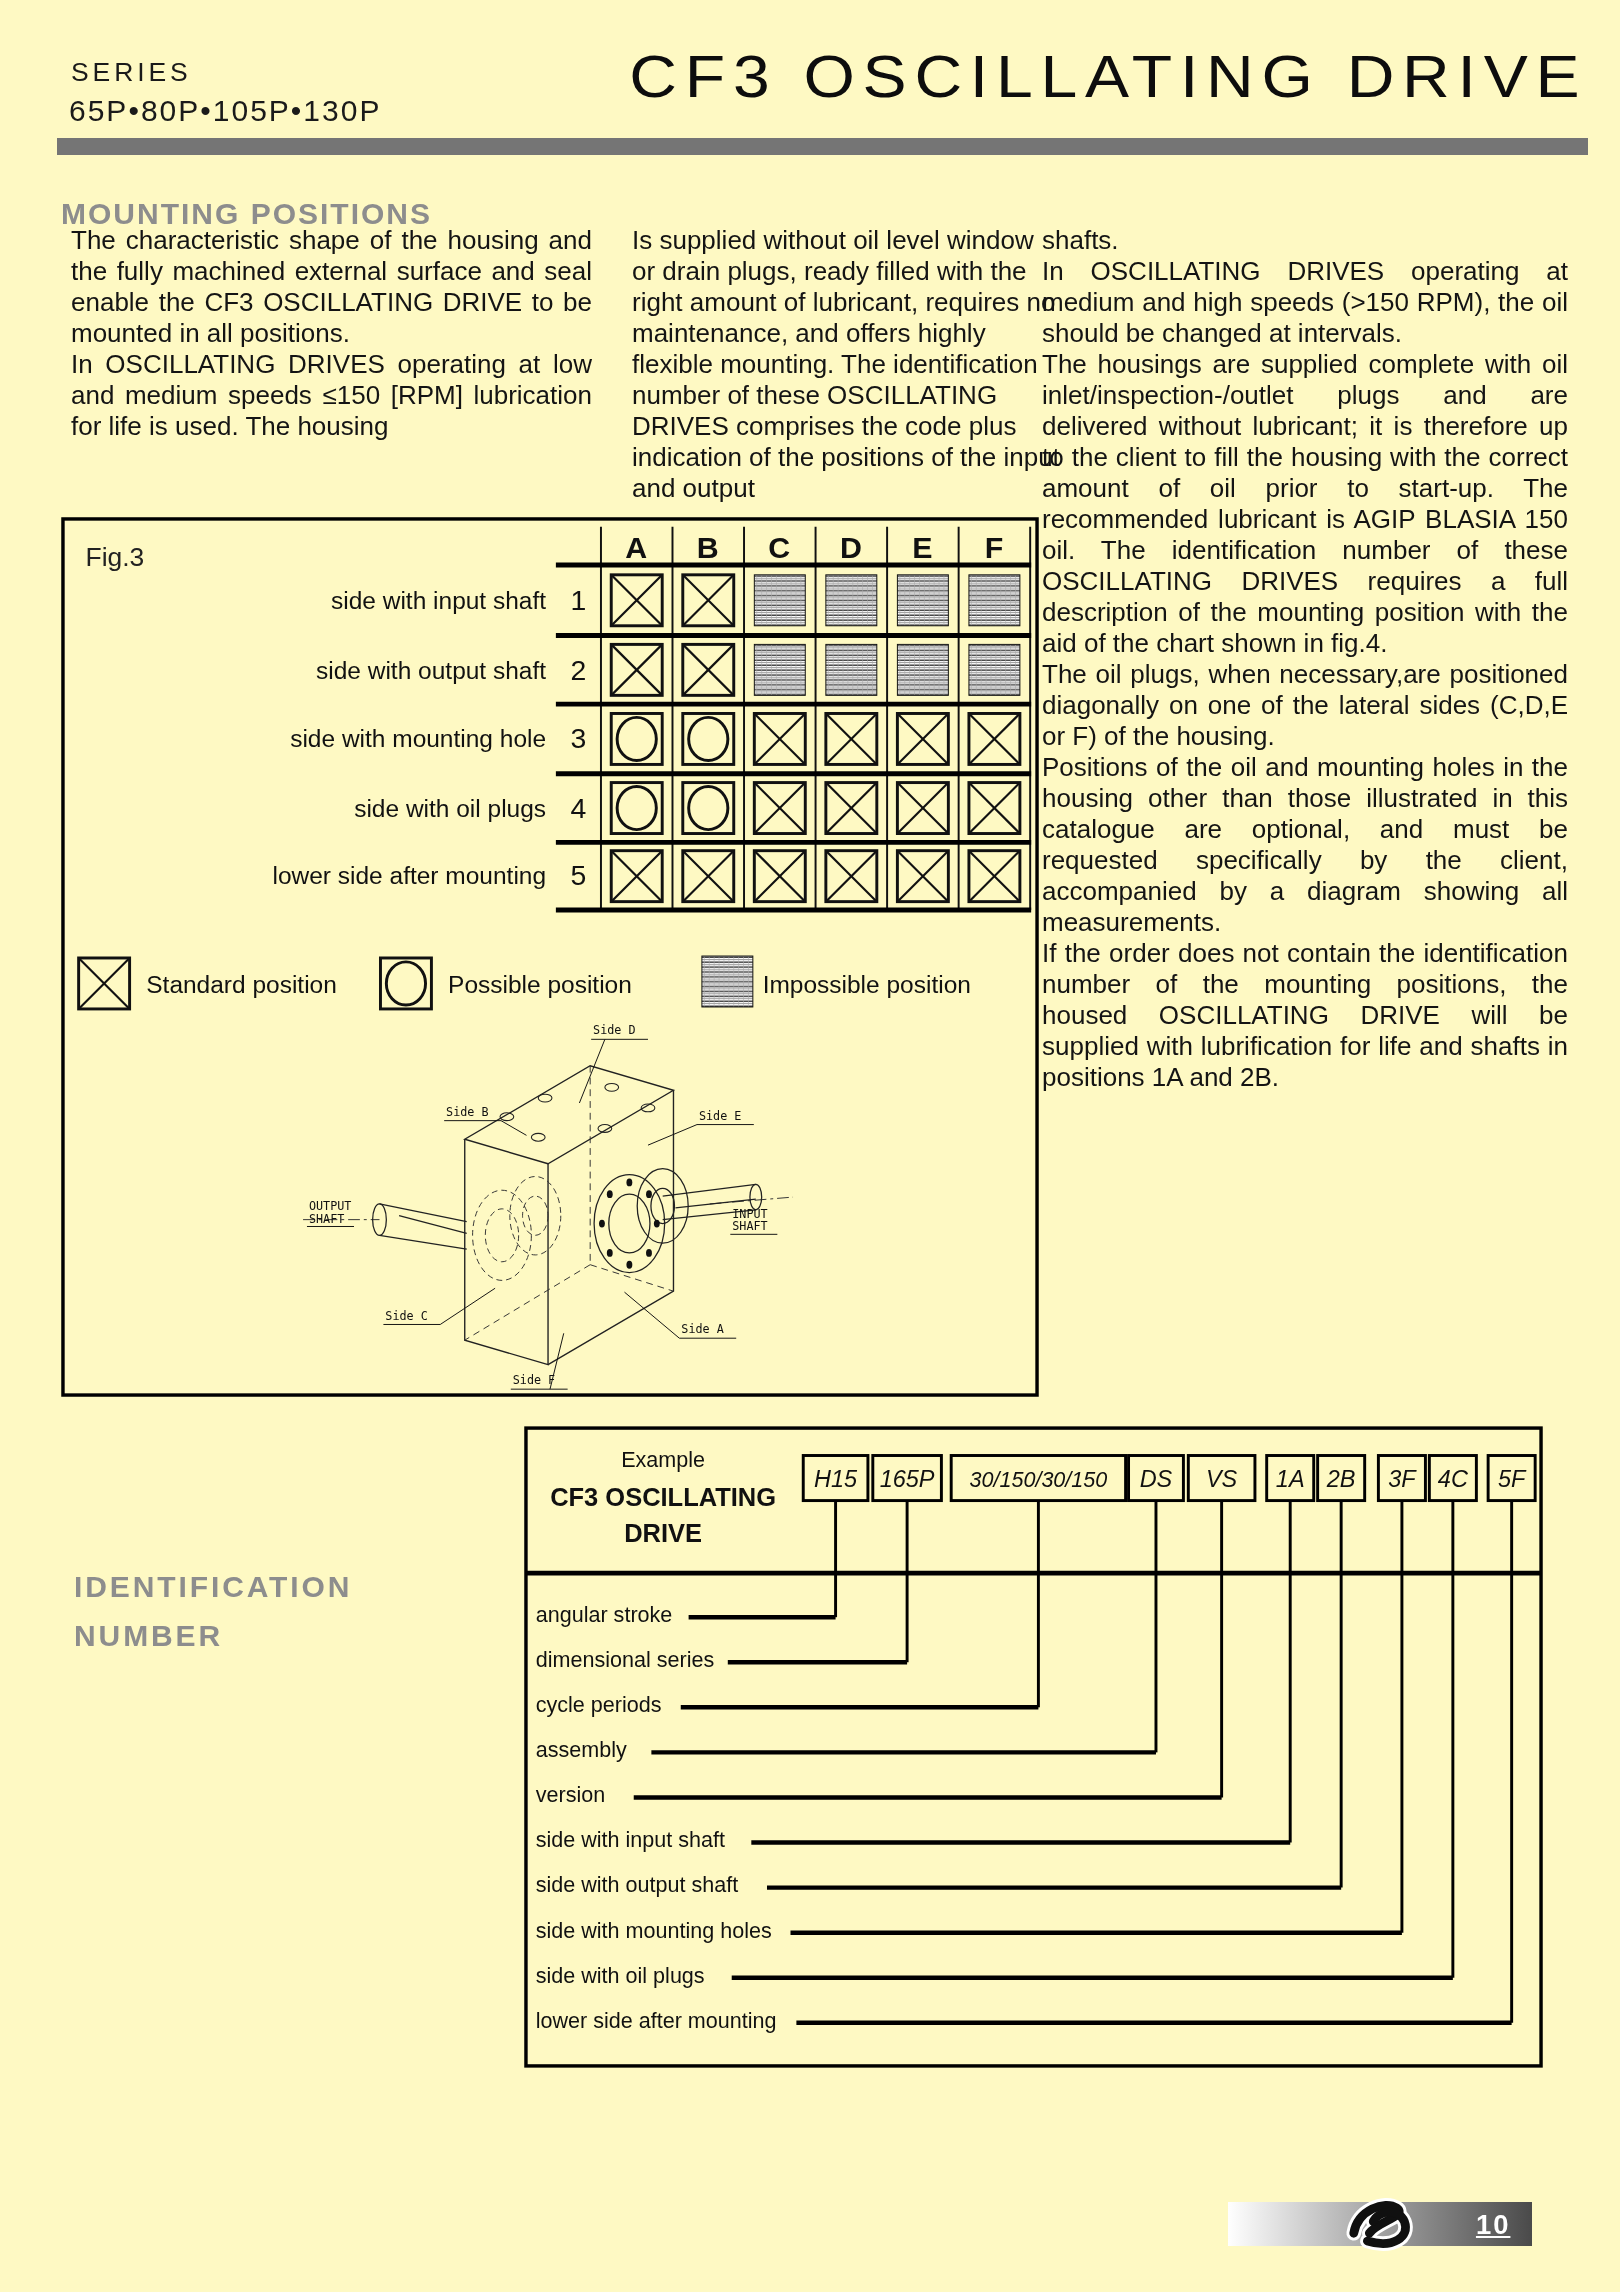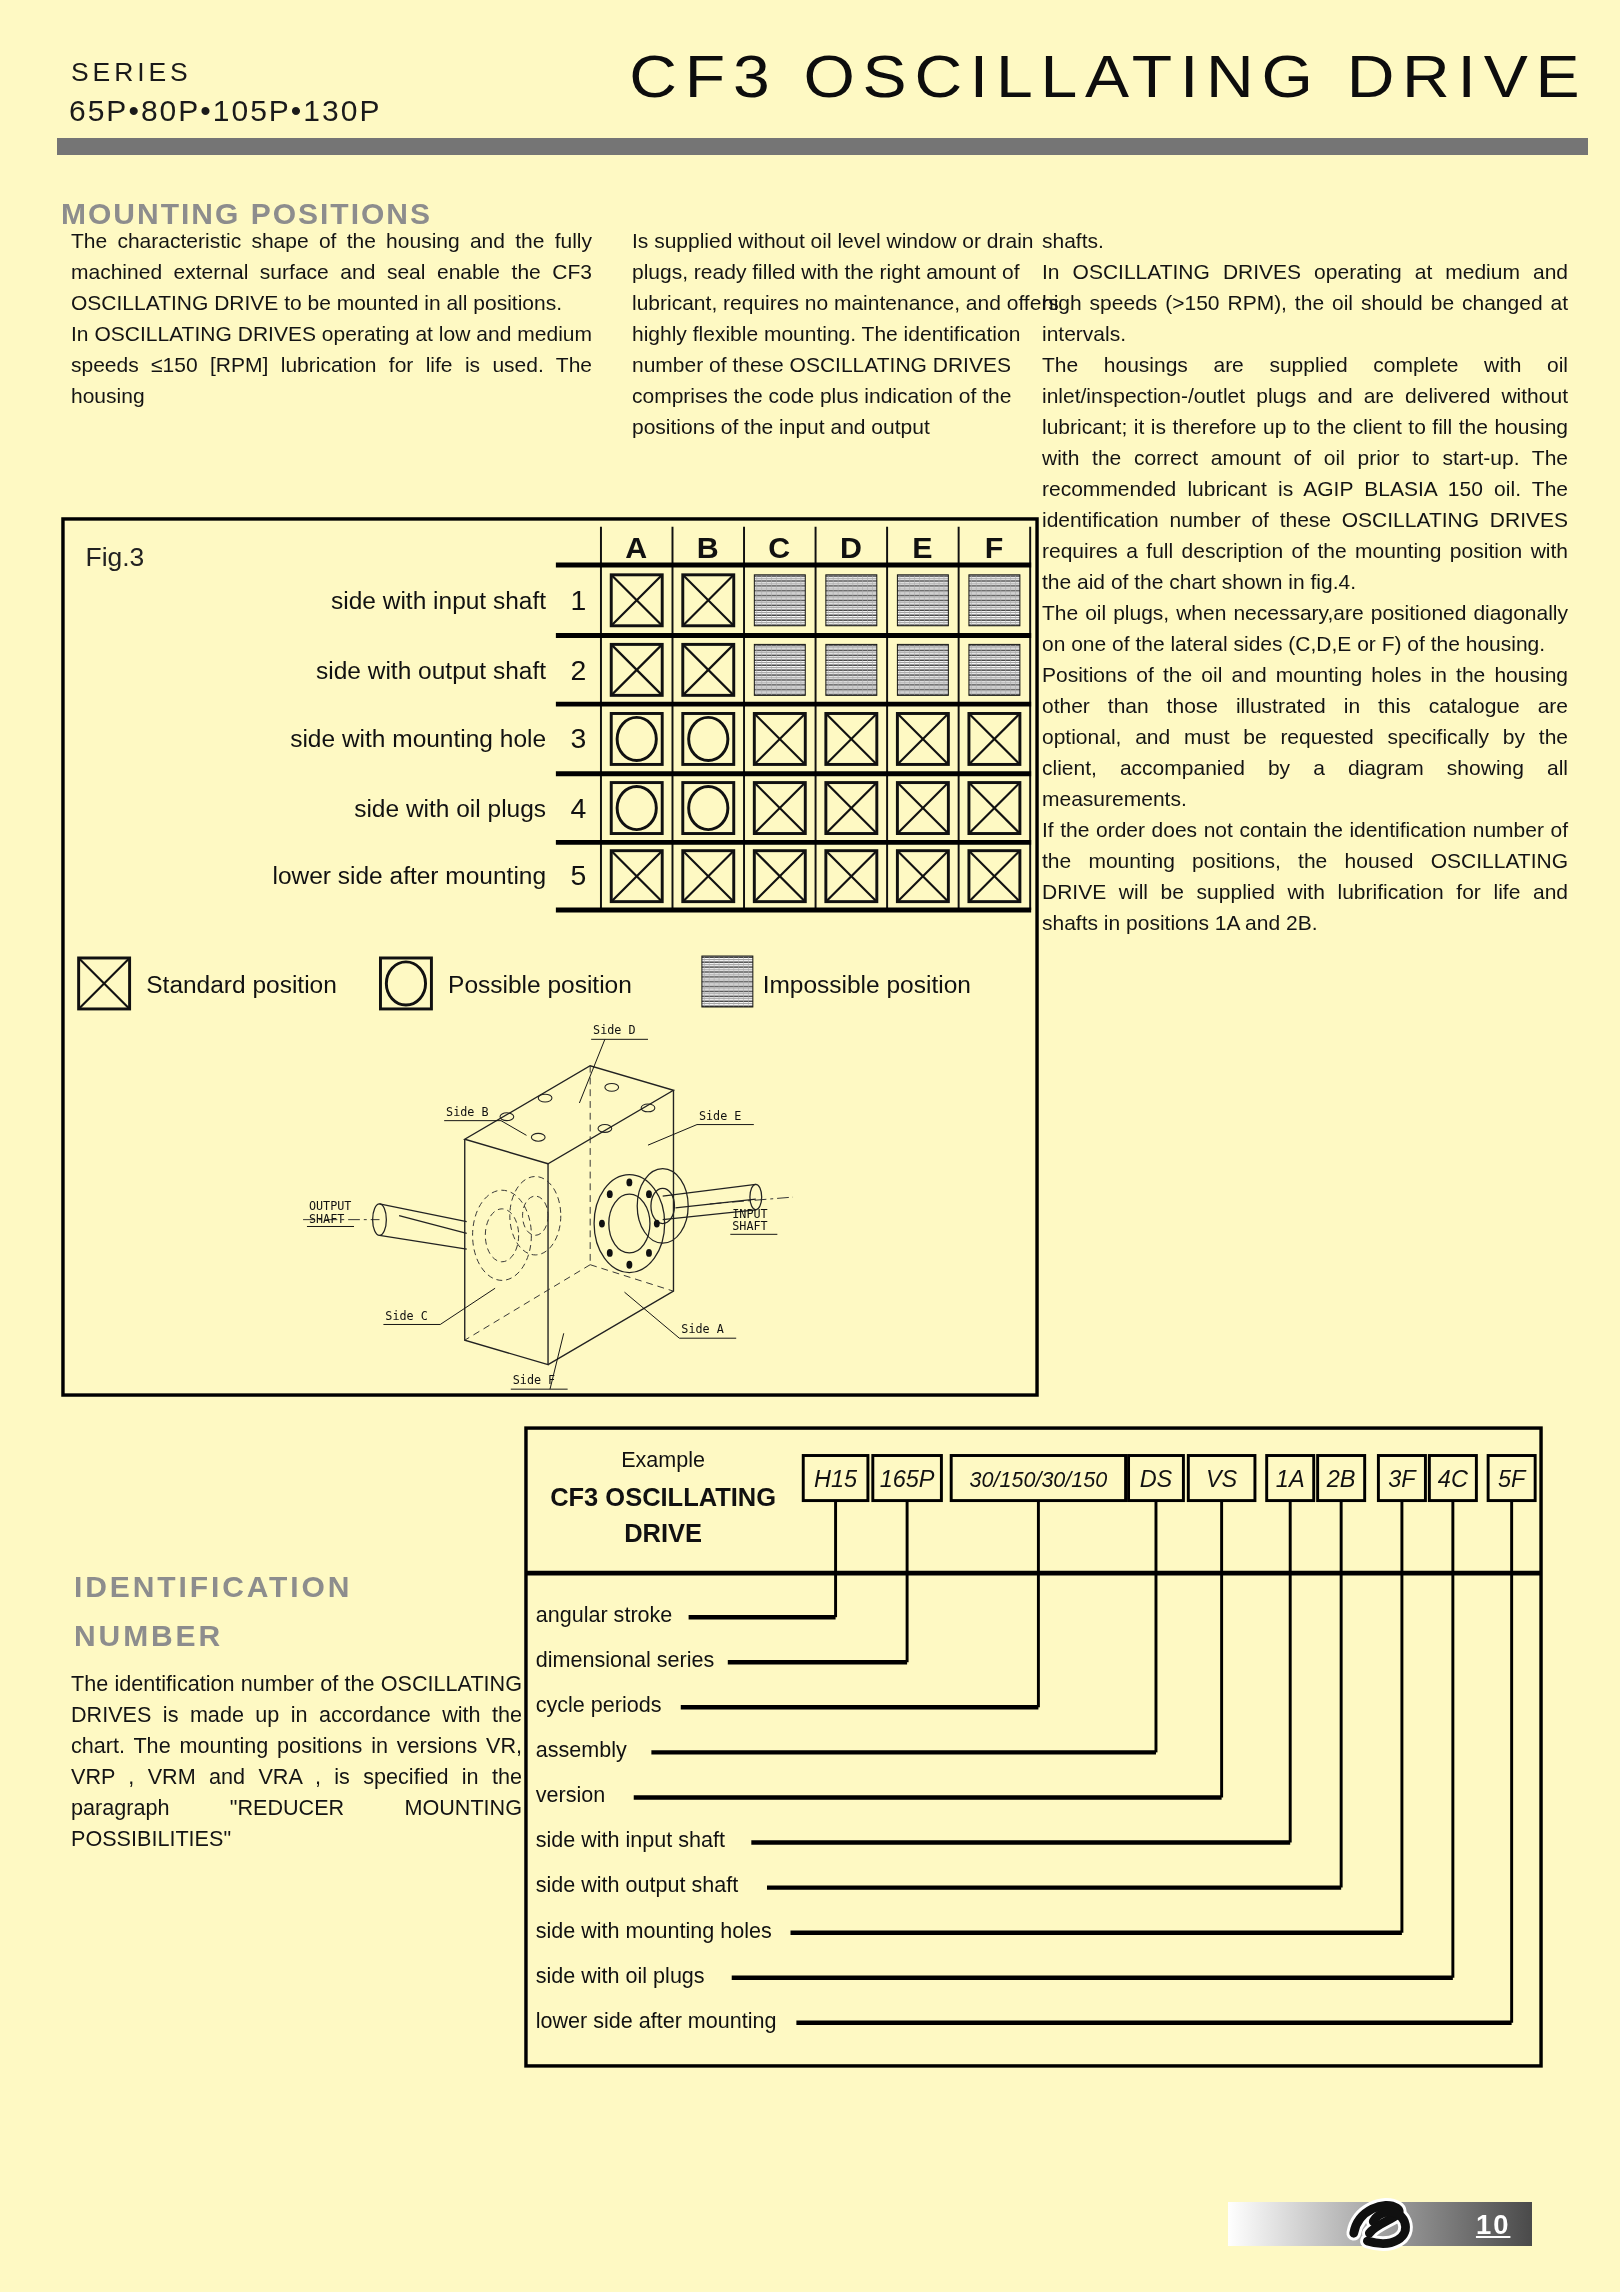--- a/index.html
+++ b/index.html
@@ -11,21 +11,21 @@
   
   .series-label{left:71px;top:57px;font-size:26.5px;letter-spacing:3.9px;color:#1a1a1a;}
   .series-models{left:69px;top:94px;font-size:30px;letter-spacing:2px;color:#1a1a1a;}
   .doc-title{
     right:33px;top:43px;font-size:59px;letter-spacing:6.9px;color:#0d0d0d;
     transform:scaleX(1.12);transform-origin:right center;white-space:nowrap;
   }
   .header-bar{left:57px;top:138px;width:1531px;height:16.7px;background:#757575;}
   .gray-heading{color:#8d8d8d;font-weight:bold;letter-spacing:2px;}
   .mounting-heading{left:61px;top:186px;font-size:30px;margin-top:11px;}
-  .body-col{font-size:21px;line-height:31px;color:#141414;white-space:pre-line;}
+  .body-col{font-size:26px;line-height:31px;color:#141414;white-space:pre-line;}
   .col1{left:71px;top:225px;width:521px;text-align:justify;}
   .col2{left:608px;top:225px;width:431px;text-align:left;margin-left:24px;}
   .col3{left:1042px;top:225px;width:526px;text-align:justify;}
   .fig3-wrap{left:61px;top:517px;width:978px;height:880px;border-radius:12px;}
   .ident-heading{left:74px;top:1562px;font-size:30px;line-height:49px;letter-spacing:2.9px;white-space:pre-line;}
   .ident-body{left:71px;top:1668px;width:451px;font-size:21.6px;line-height:31px;text-align:justify;color:#141414;}
   .example-wrap{left:524px;top:1426px;width:1019px;height:642px;}
   .footer-bar{
     left:1228px;top:2202px;width:304px;height:44px;
     background:linear-gradient(to right,#ffffff 0%,#bdbdbd 35%,#4a4a4a 100%);
@@ -261,21 +261,20 @@
             <line x1="252" y1="385" x2="266" y2="328"></line>
           <line x1="4" y1="219" x2="52" y2="219"></line>
           <line x1="436" y1="227" x2="484" y2="227"></line>
         </g>
       </g>
     </svg>
   </div>
 
   <div class="abs gray-heading ident-heading">IDENTIFICATION
 NUMBER</div>
-  <div class="abs ident-body">The identification number of the OSCILLATING DRIVES is made up in accordance with the chart. The mounting positions in versions VR, VRP , VRM and VRA , is specified in the paragraph  "REDUCER MOUNTING POSSIBILITIES"</div>
 
   <div class="abs example-wrap">
     <svg width="1019" height="642" viewBox="0 0 1040 655">
       <rect x="2" y="2" width="1036" height="651" fill="none" stroke="#000" stroke-width="3.5"></rect>
 
       <text x="142" y="42" font-size="22" text-anchor="middle" fill="#111">Example</text>
       <text x="142" y="82" font-size="26" font-weight="bold" text-anchor="middle" fill="#111">CF3 OSCILLATING</text>
       <text x="142" y="118" font-size="26" font-weight="bold" text-anchor="middle" fill="#111">DRIVE</text>
 
       <g fill="none" stroke="#000" stroke-width="3">

